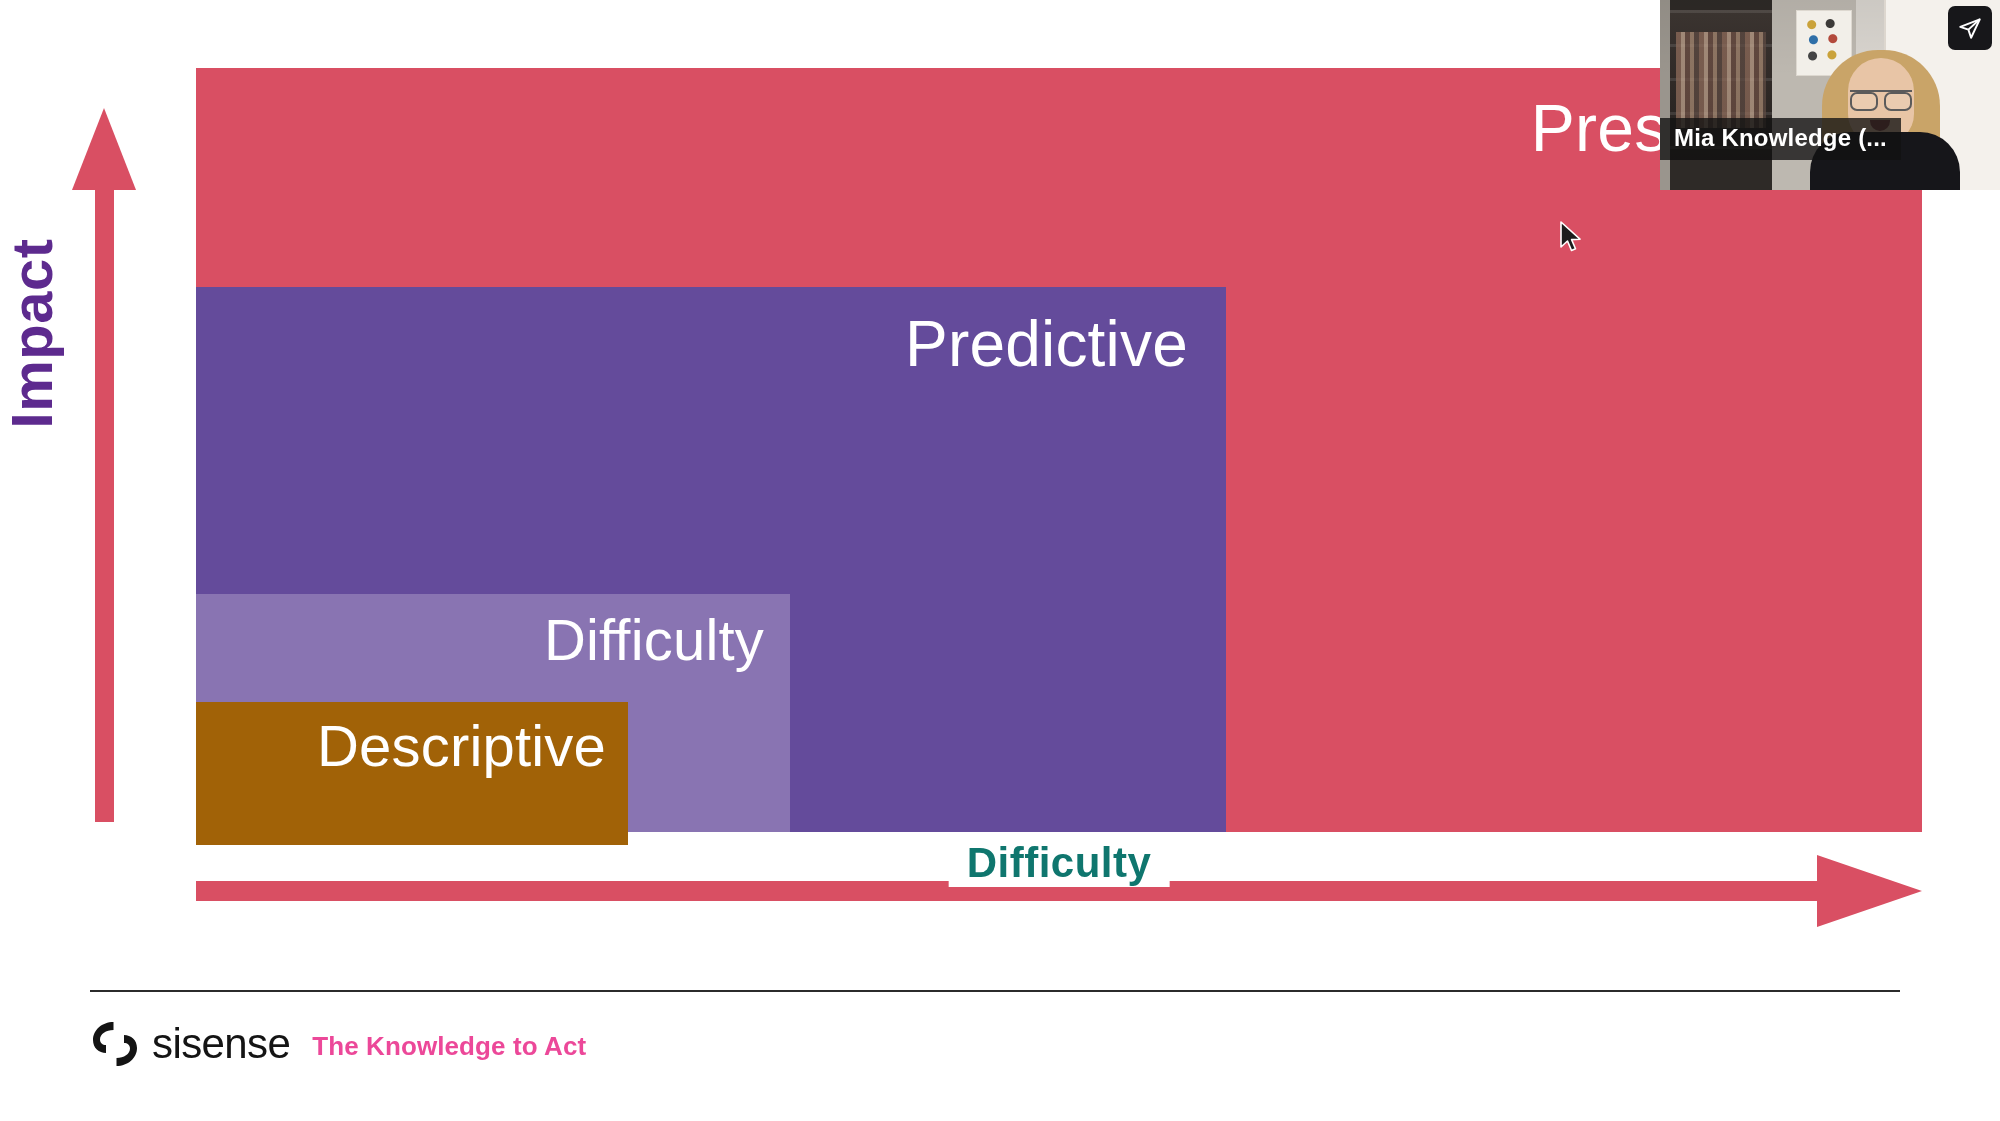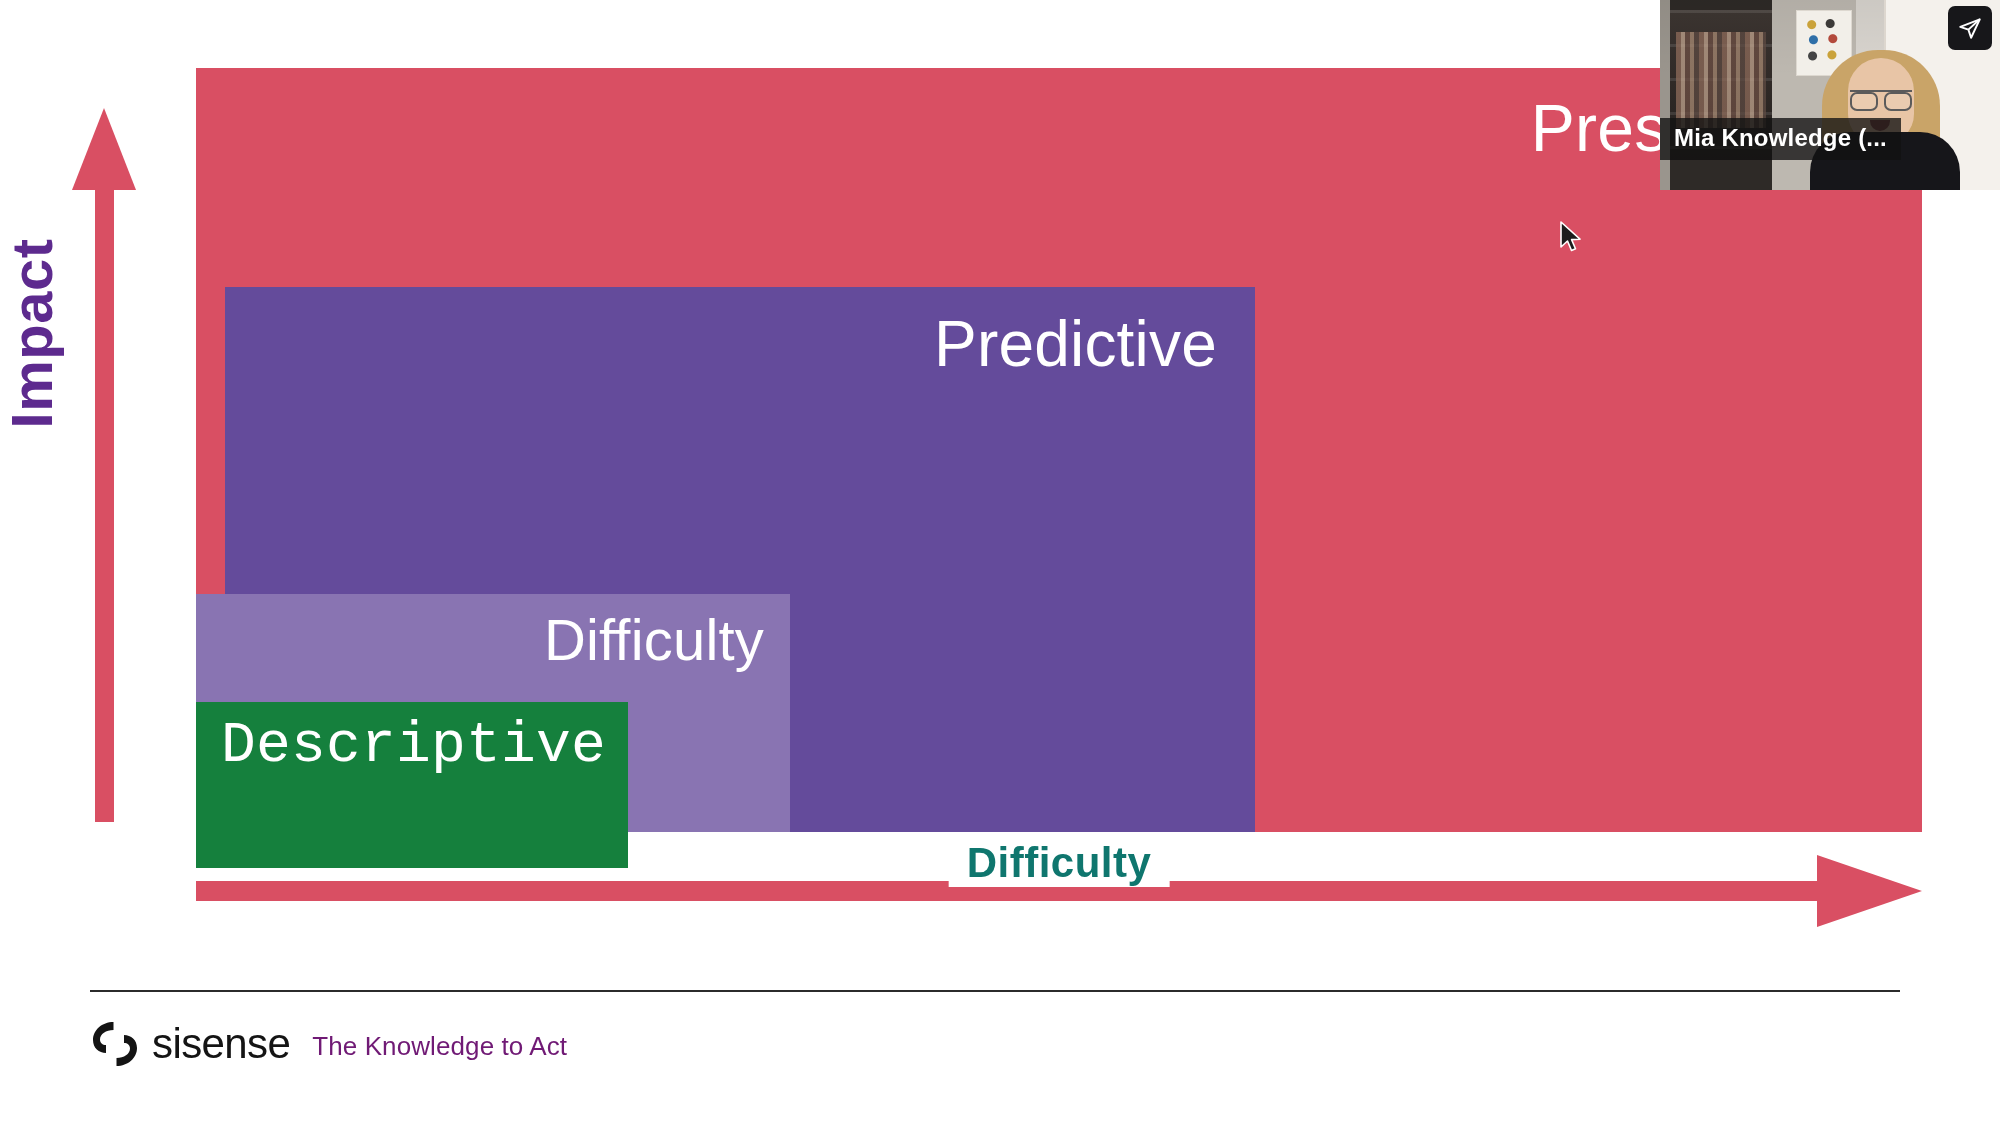--- a/index.html
+++ b/index.html
@@ -35,38 +35,36 @@
     height: 764px;
     background: #d94f63;
   }
 
   #rect-predictive {
     left: 196px;
     top: 287px;
     width: 1030px;
     height: 545px;
     background: #644b9b;
-    margin-left: 29px;
   }
 
   #rect-diagnostic {
     left: 196px;
     top: 594px;
     width: 594px;
     height: 238px;
     background: #8974b2;
   }
 
   #rect-descriptive {
     left: 196px;
     top: 702px;
     width: 432px;
-    height: 166px;
-    background: #15803d;
-    font-family: Liberation Mono, monospace;
+    height: 143px;
+    background: #a16207;
   }
 
   .rect-label {
     color: #ffffff;
     font-size: 62px;
     font-weight: 400;
     line-height: 1.18;
     letter-spacing: 0.2px;
     white-space: nowrap;
     padding: 12px 40px 0 0;
@@ -192,23 +190,23 @@
   #sisense-mark { display: block; }
 
   #sisense-wordmark {
     color: #141414;
     font-size: 42px;
     font-weight: normal;
     letter-spacing: -0.6px;
   }
 
   #sisense-tagline {
-    color: #701a75;
+    color: #ec4899;
     font-size: 26px;
-    font-weight: 400;
+    font-weight: 700;
     letter-spacing: 0.1px;
     padding-top: 5px;
   }
 
   
   #video-overlay {
     position: absolute;
     right: 0;
     top: 0;
     width: 340px;

